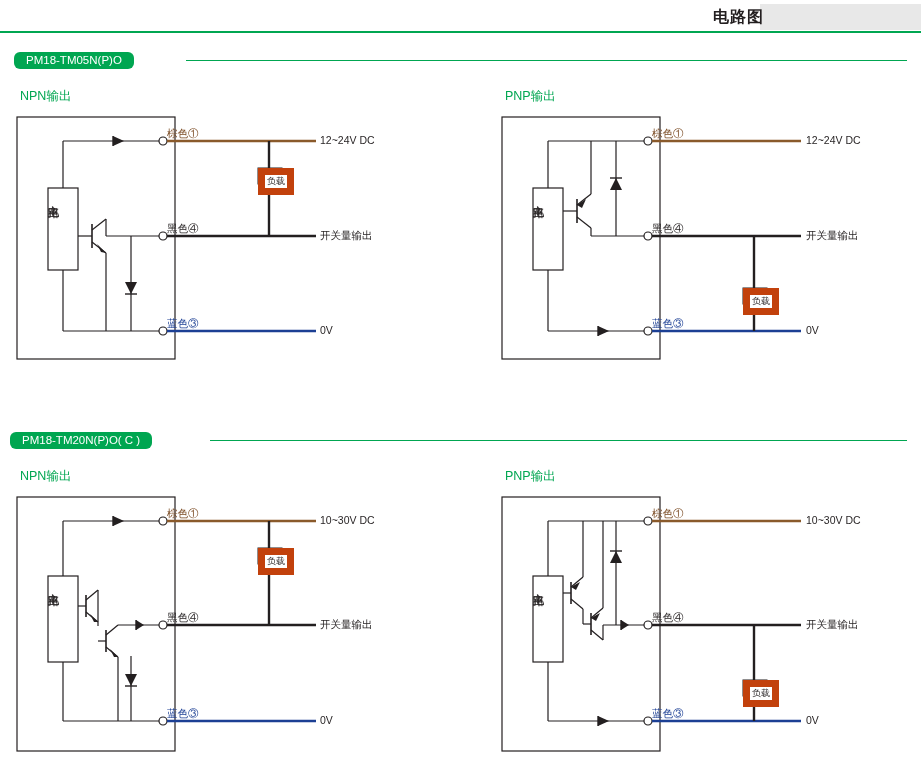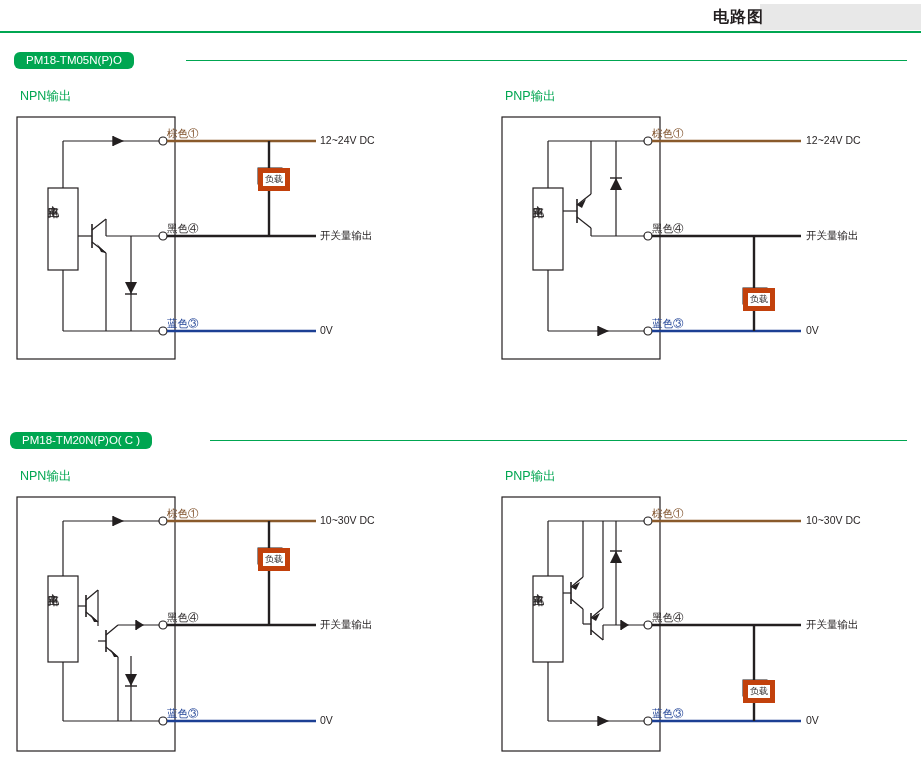--- a/index.html
+++ b/index.html
@@ -106,21 +106,21 @@
     font-size: 11.5px;
     white-space: nowrap;
     color: #231f20;
     writing-mode: vertical-rl;
     text-orientation: upright;
     letter-spacing: 1px;
     line-height: 1;
   }
   .loadbox {
     position: absolute;
-    border: 5px solid #c2410c;
+    border: 7px solid #c2410c;
     background: #ffffff;
     font-size: 9px;
     line-height: 11px;
     text-align: center;
     padding: 1px 2px;
     white-space: nowrap;
     color: #231f20;
   }
 </style>
 </head>

